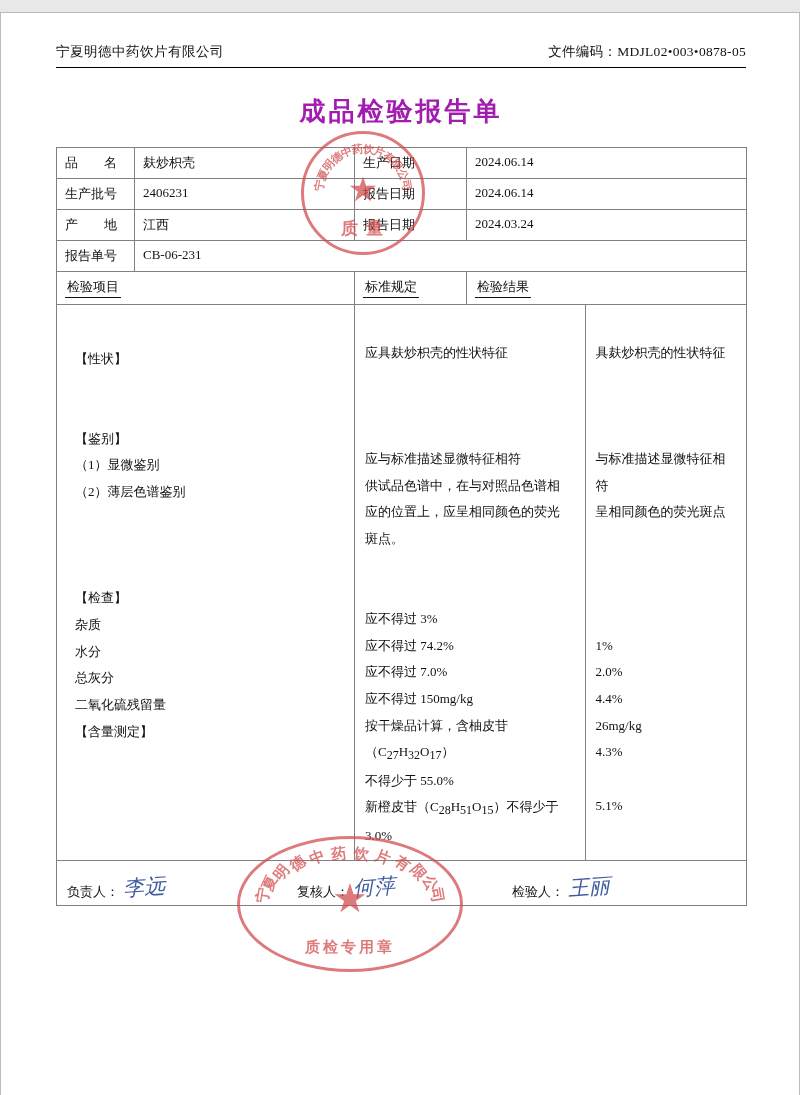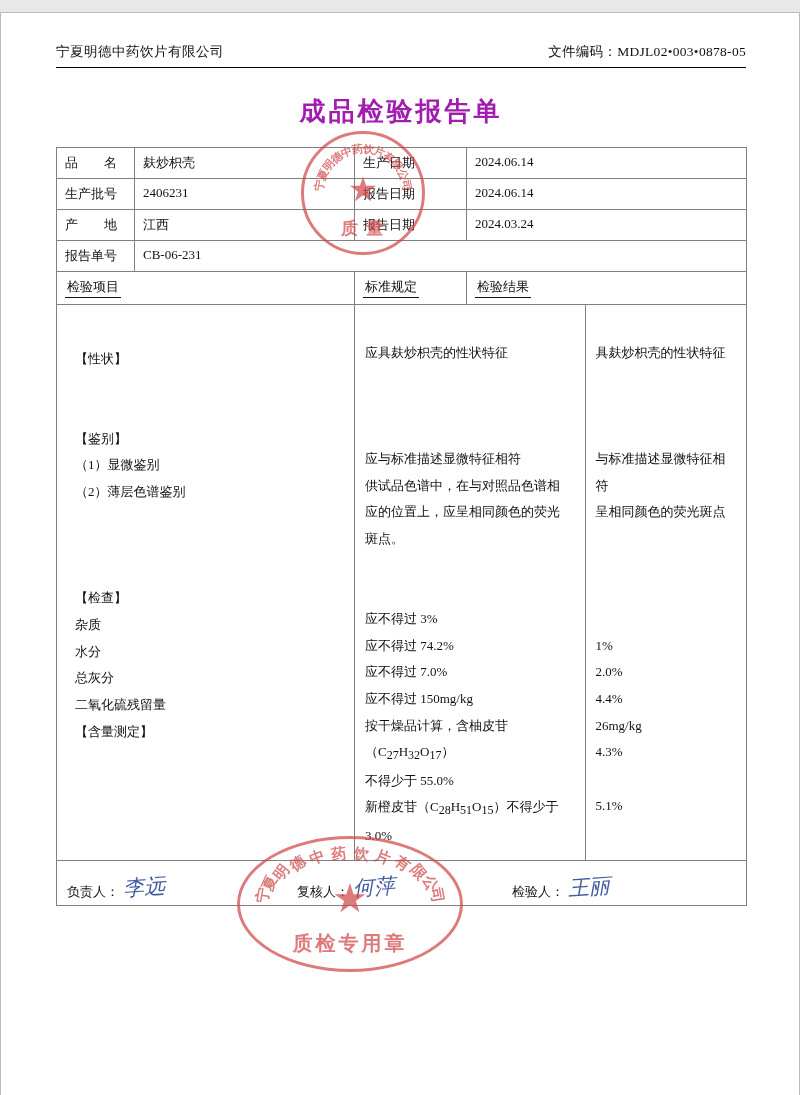--- a/index.html
+++ b/index.html
@@ -167,21 +167,21 @@
     text-align: center;
     font-weight: bold;
     letter-spacing: 2px;
   }
   .stamp-small .stamp-txt {
     bottom: 12px;
     font-size: 17px;
   }
   .stamp-big .stamp-txt {
     bottom: 12px;
-    font-size: 20px;
+    font-size: 15px;
     letter-spacing: 3px;
   }
   .arc {
     position: absolute;
     left: 0; right: 0; top: 0; bottom: 0;
   }
   .arc span {
     position: absolute;
     left: 50%;
     top: 50%;

